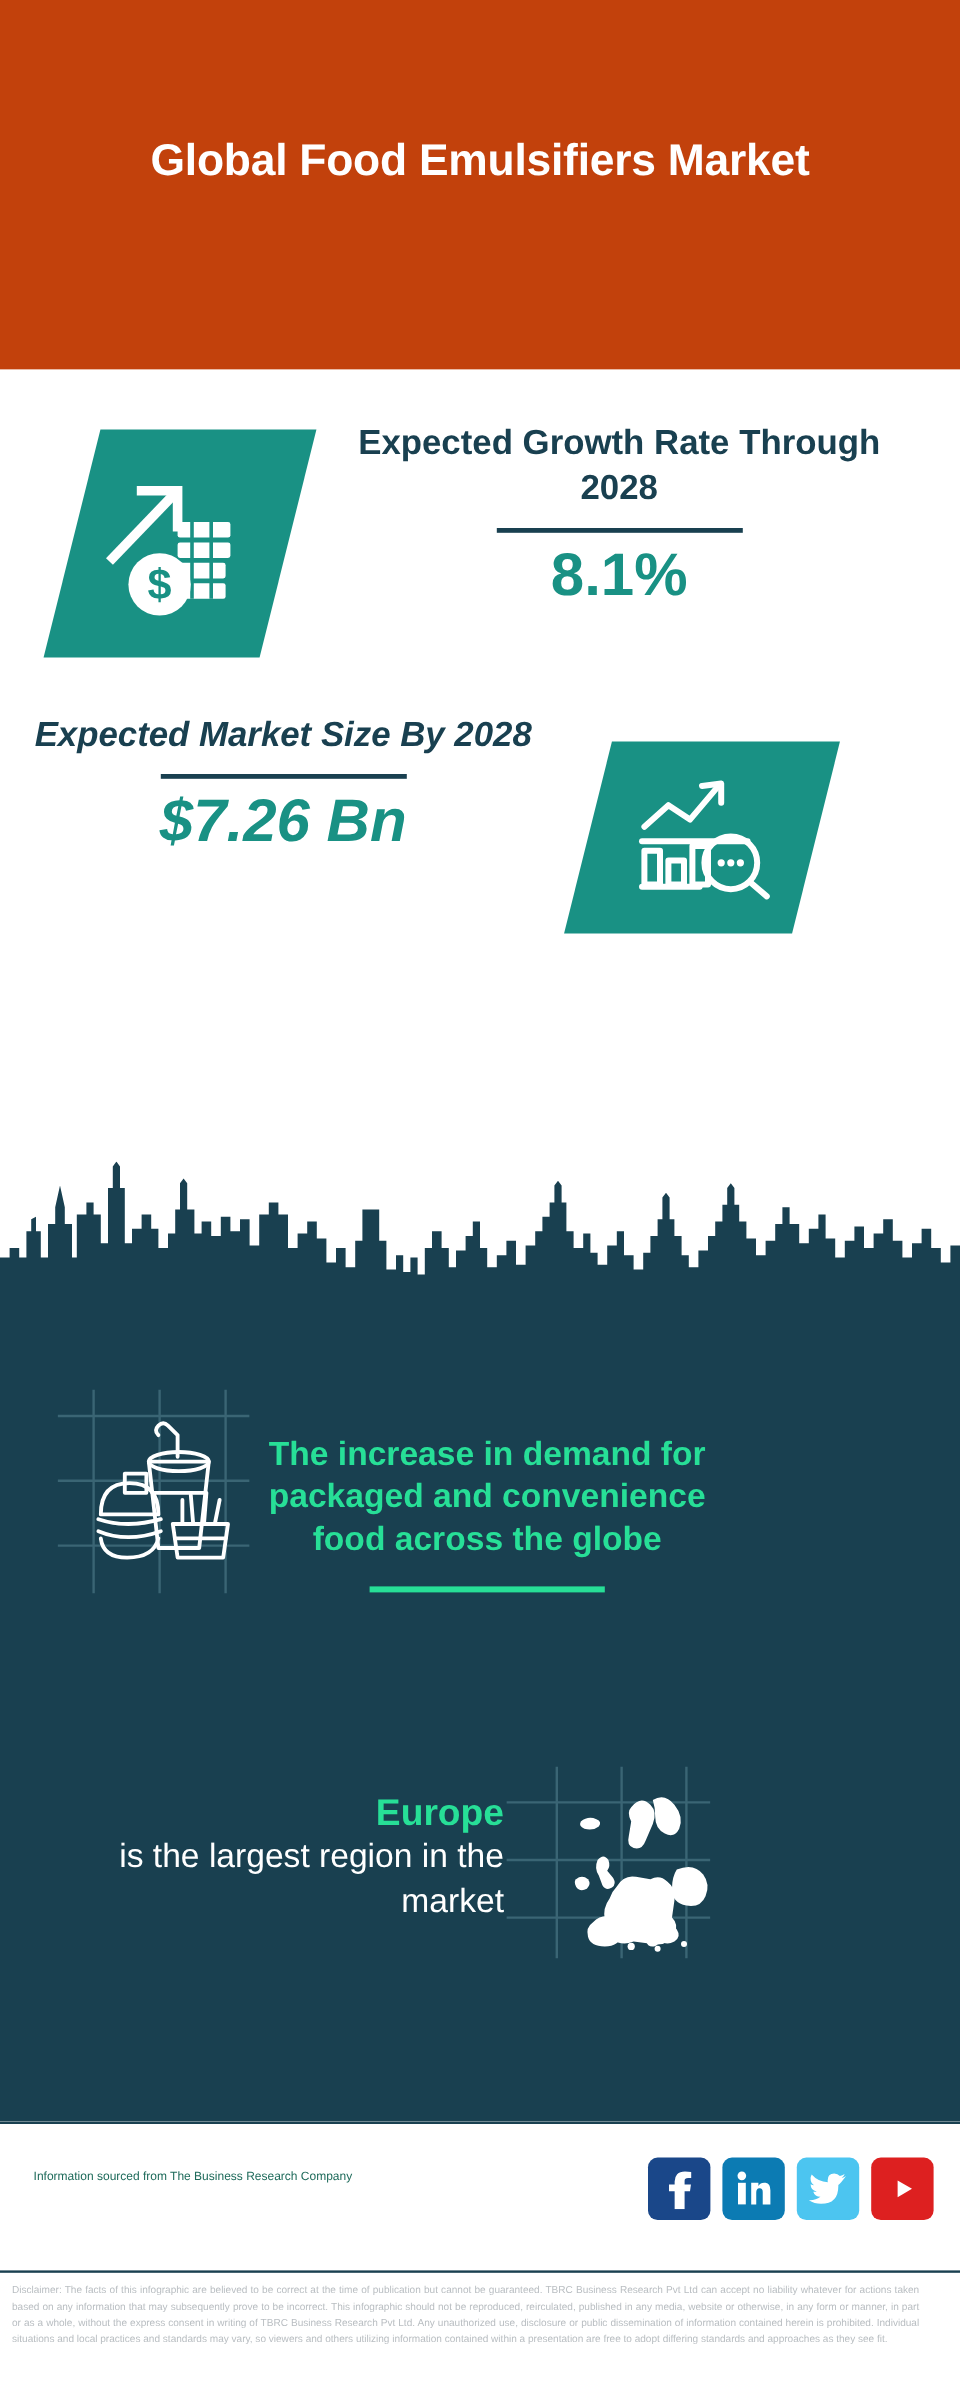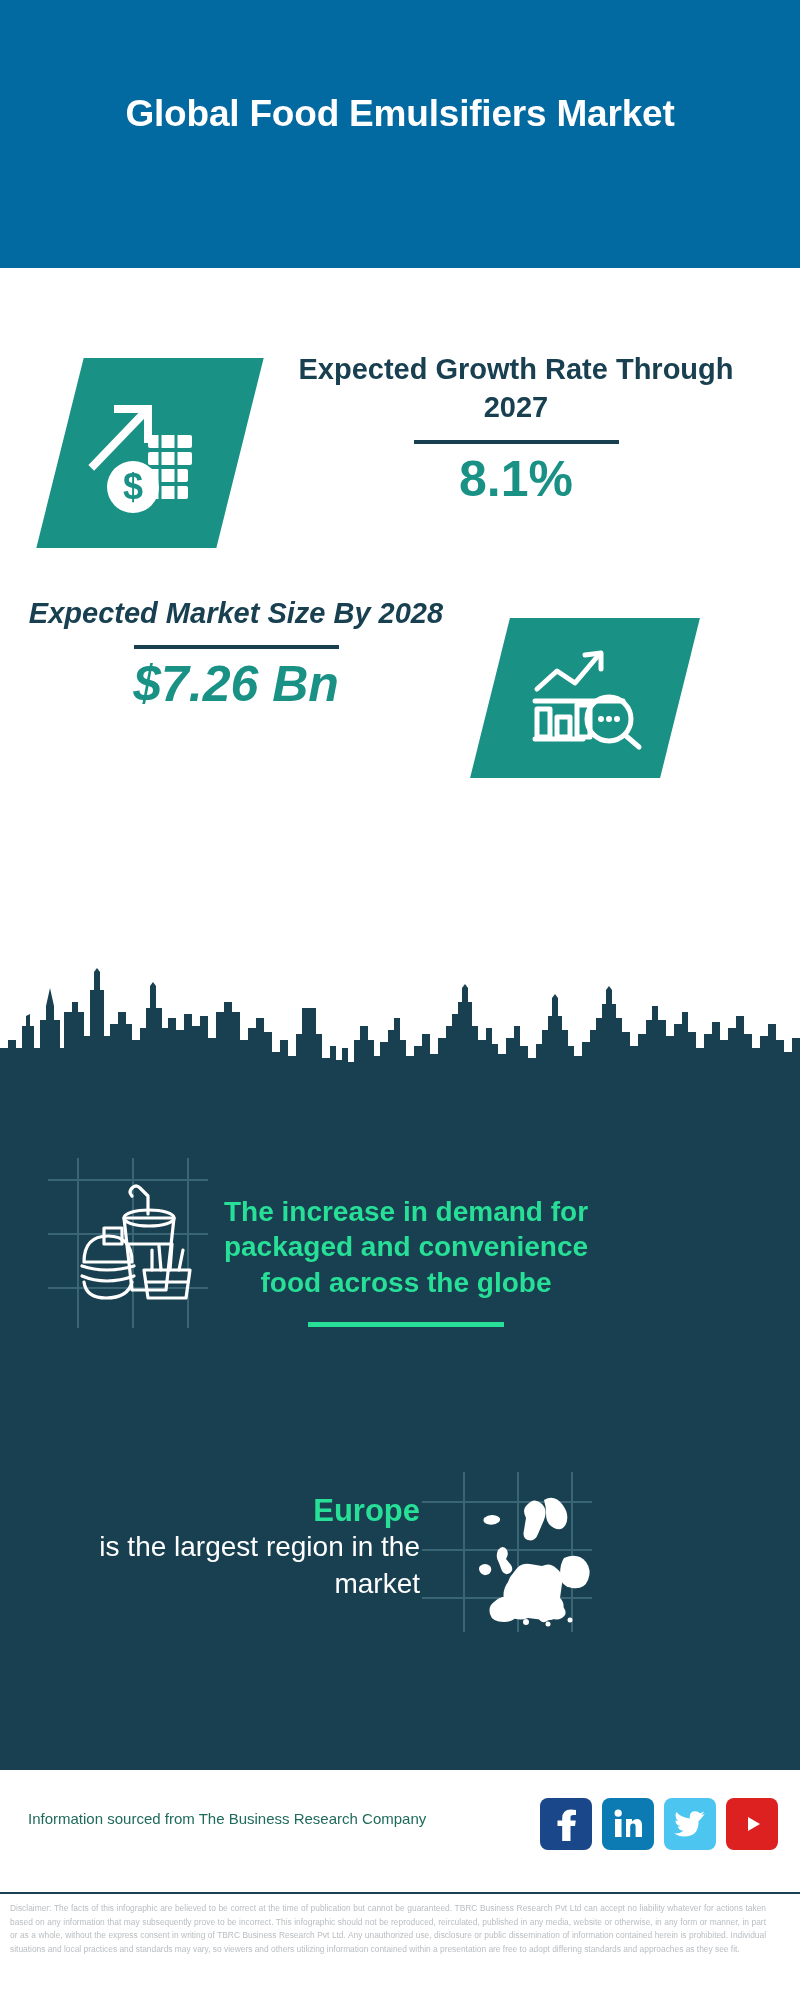--- a/index.html
+++ b/index.html
@@ -7,22 +7,22 @@
     width:800px;height:2000px;
     background:#ffffff;
     font-family:"Liberation Sans", sans-serif;
     overflow:hidden;
     position:relative;
   }
   .page{width:800px;height:2000px;position:relative;}
 
   
   .header{
-    position:absolute;left:0;top:0;width:800px;height:268px;
-    background:#0369a1;
+    position:absolute;left:0;top:0;width:800px;height:308px;
+    background:#c2410c;
     display:flex;align-items:center;justify-content:center;
   }
   .header-title{
     color:#ffffff;font-size:37px;font-weight:bold;line-height:1.24;
     text-align:center;letter-spacing:-0.2px;width:620px;
     margin-top:-40px;
   }
 
   
   .mid{
@@ -104,21 +104,21 @@
   }
 
   
   .footer{
     position:absolute;left:0;top:1768px;width:800px;height:122px;
     background:#ffffff;border-top:2px solid #194050;
     border-bottom:2px solid #194050;
   }
   .footer-text{
     position:absolute;left:28px;top:36px;width:520px;
-    color:#1f6b5b;font-size:15px;line-height:1.75;
+    color:#1f6b5b;font-size:10px;line-height:1.75;
   }
   .social-row{
     position:absolute;right:22px;top:28px;display:flex;gap:10px;
   }
   .social{
     width:52px;height:52px;border-radius:8px;
     display:flex;align-items:center;justify-content:center;
   }
   .sc-fb{background:#1a4789;}
   .sc-li{background:#0c7bb3;}
@@ -159,21 +159,21 @@
           </g>
           <g stroke="#199184" stroke-width="3" fill="none">
             <line x1="74" y1="44" x2="74" y2="108"></line>
             <line x1="90" y1="44" x2="90" y2="108"></line>
           </g>
           <circle cx="47" cy="96" r="26" fill="#ffffff"></circle>
           <text x="47" y="108" font-family="'Liberation Sans',sans-serif" font-size="36" font-weight="bold" fill="#199184" text-anchor="middle">$</text>
         </svg>
       </div>
       <div class="stat1-text">
-        <div class="stat-label">Expected Growth Rate Through 2027</div>
+        <div class="stat-label">Expected Growth Rate Through 2028</div>
         <div class="divider-dark"></div>
         <div class="stat-value">8.1%</div>
       </div>
     </div>
 
     <div class="stat2">
       <div class="icon-para icon2-shape"></div>
       <div class="icon2-inner">
         <svg width="124" height="110" viewBox="0 0 124 110">
           <g fill="none" stroke="#ffffff" stroke-width="5" stroke-linecap="round" stroke-linejoin="round">

